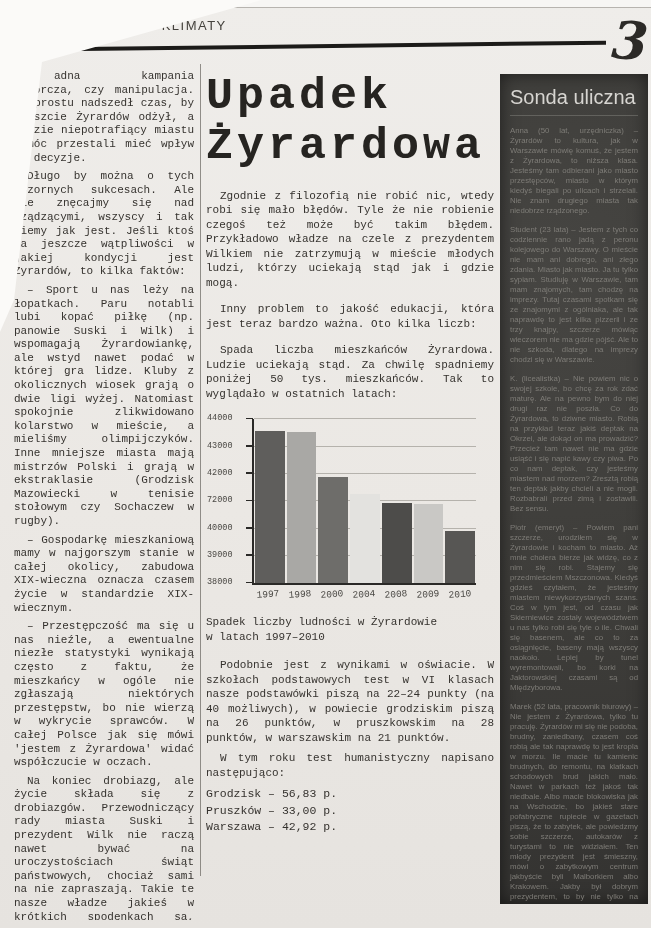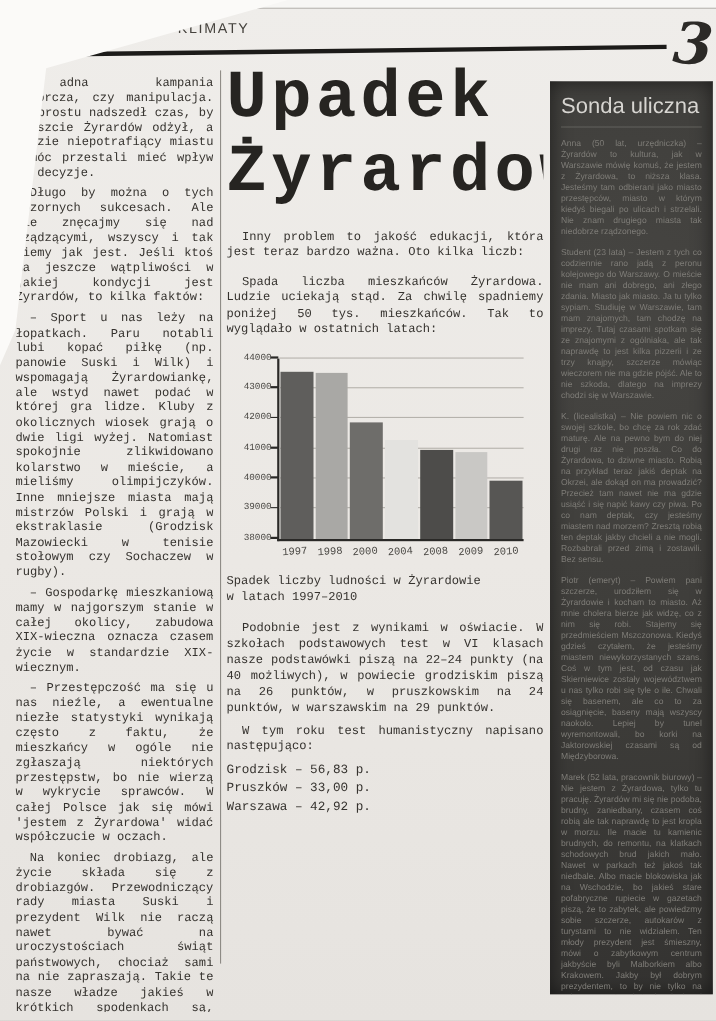--- a/index.html
+++ b/index.html
@@ -22,38 +22,38 @@
   .col-divider{position:absolute;left:200px;top:64px;width:1px;height:812px;background:#5d5a55;opacity:.65;}
 
   
   .left-col{position:absolute;left:14px;top:70px;width:180px;height:850px;overflow:hidden;
             font-size:11px;line-height:13.6px;text-align:justify;z-index:5;}
   .left-col p{margin:0 0 5px 0;text-indent:13px;}
   .left-col p.first{text-indent:40px;}
 
   
   .mid-col{position:absolute;left:206px;top:56px;width:288px;height:872px;overflow:hidden;z-index:5;}
-  .headline{margin:0 0 16px 0;font-weight:bold;font-size:61px;line-height:1.12;
+  .headline{margin:16px 0 16px 0;font-weight:bold;font-size:45px;line-height:1.12;
             letter-spacing:4px;color:#262421;}
   .headline span{display:block;}
   .mid-col p{margin:0 0 6px 0;font-size:11px;line-height:14.5px;text-align:justify;text-indent:14px;}
   .mid-col p.nogap{margin-bottom:0;}
   .mid-col p.gapbig{margin-top:12px;}
   .caption{font-size:11.5px;line-height:15px;text-align:right;text-indent:0 !important;margin:4px 0 14px 0 !important;}
   .results{font-size:11.5px;line-height:16.5px;margin:0 0 10px 0;}
   .results div{white-space:nowrap;}
   .lead-line{text-indent:14px;}
 
   
   .chart{position:relative;width:276px;height:198px;margin:12px 0 4px 0;}
   .chart-plot{position:absolute;left:46px;top:6px;right:6px;bottom:26px;
               border-left:2px solid #2a2927;border-bottom:2px solid #2a2927;}
   .grid{position:absolute;left:0;right:0;height:1px;background:#b5b2ac;}
   .ytick{position:absolute;width:7px;height:1.5px;background:#2a2927;left:-8px;}
-  .ylab{position:absolute;left:-47px;width:40px;text-align:right;font-size:8.5px;color:#4a4844;}
+  .ylab{position:absolute;left:-47px;width:40px;text-align:left;font-size:8.5px;color:#4a4844;}
   .bar{position:absolute;bottom:0;}
   .chart-x{position:absolute;left:46px;right:6px;bottom:6px;height:16px;}
   .xlab{position:absolute;text-align:center;font-size:9.5px;color:#4a4844;transform:rotate(-4deg);}
 
   
   .sonda{position:absolute;left:500px;top:74px;width:148px;height:830px;overflow:hidden;z-index:5;
          background:radial-gradient(circle at 40% 25%,#464542 0%,#3d3c39 55%,#343331 100%);
          box-shadow:inset 0 0 18px rgba(0,0,0,.55);padding:10px 10px 8px 10px;box-sizing:border-box;}
   .sonda-title{font-family:"Liberation Sans",sans-serif;font-size:20px;color:#d7d5d1;
                margin:2px 0 10px 0;padding-bottom:6px;border-bottom:1px solid rgba(200,198,192,.25);}
@@ -78,36 +78,37 @@
     <p>–  Gospodarkę mieszkaniową mamy w najgorszym stanie w całej okolicy, zabudowa XIX-wieczna oznacza czasem życie w standardzie XIX-wiecznym.</p>
     <p>–  Przestępczość ma się u nas nieźle, a ewentualne niezłe statystyki wynikają często z faktu, że mieszkańcy w ogóle nie zgłaszają niektórych przestępstw, bo nie wierzą w wykrycie sprawców. W całej Polsce jak się mówi 'jestem z Żyrardowa' widać współczucie w oczach.</p>
     <p>Na koniec drobiazg, ale życie składa się z drobiazgów. Przewodniczący rady miasta Suski i prezydent Wilk nie raczą nawet bywać na uroczystościach świąt państwowych, chociaż sami na nie zapraszają. Takie te nasze władze jakieś w krótkich spodenkach są, niepoważne, czy jak?</p>
   </div>
 
   <div class="mid-col">
     <h1 class="headline">
       <span>Upadek</span>
       <span>Żyrardowa</span>
     </h1>
+    <p>Zgodnie z filozofią nie robić nic, wtedy robi się mało błędów. Tyle że nie robienie czegoś też może być takim błędem. Przykładowo władze na czele z prezydentem Wilkiem nie zatrzymują w mieście młodych ludzi, którzy uciekają stąd jak i gdzie mogą.</p>
     <p class="gapbig">Inny problem to jakość edukacji, która jest teraz bardzo ważna. Oto kilka liczb:</p>
     <p class="gapbig">Spada liczba mieszkańców Żyrardowa. Ludzie uciekają stąd. Za chwilę spadniemy poniżej 50 tys. mieszkańców. Tak to wyglądało w ostatnich latach:</p>
 
     <div class="chart">
       <div class="chart-plot">
           <div class="ytick" style="bottom: 0%;"></div>
           <div class="ylab" style="bottom: calc(0% - 4px);">38000</div>
           <div class="grid" style="bottom: 16.6667%;"></div>
           <div class="ytick" style="bottom: 16.6667%;"></div>
           <div class="ylab" style="bottom: calc(16.6667% - 4px);">39000</div>
           <div class="grid" style="bottom: 33.3333%;"></div>
           <div class="ytick" style="bottom: 33.3333%;"></div>
           <div class="ylab" style="bottom: calc(33.3333% - 4px);">40000</div>
           <div class="grid" style="bottom: 50%;"></div>
           <div class="ytick" style="bottom: 50%;"></div>
-          <div class="ylab" style="bottom: calc(50% - 4px);">41000</div>
+          <div class="ylab" style="bottom: calc(50% - 4px);">72000</div>
           <div class="grid" style="bottom: 66.6667%;"></div>
           <div class="ytick" style="bottom: 66.6667%;"></div>
           <div class="ylab" style="bottom: calc(66.6667% - 4px);">42000</div>
           <div class="grid" style="bottom: 83.3333%;"></div>
           <div class="ytick" style="bottom: 83.3333%;"></div>
           <div class="ylab" style="bottom: calc(83.3333% - 4px);">43000</div>
           <div class="grid" style="bottom: 100%;"></div>
           <div class="ytick" style="bottom: 100%;"></div>
           <div class="ylab" style="bottom: calc(100% - 4px);">44000</div>
           <div class="bar" style="left: calc(0% + 1px); width: calc(14.2857% - 2px); height: 92.6667%; background: rgb(95, 94, 92);"></div>
@@ -127,21 +128,21 @@
           <div class="xlab" style="left: 71.4286%; width: 14.2857%;">2009</div>
           <div class="xlab" style="left: 85.7143%; width: 14.2857%;">2010</div>
         </div>
     </div>
 
     <p class="caption">
       <span>Spadek liczby ludności w Żyrardowie</span><br>
       <span>w latach 1997–2010</span>
     </p>
 
-    <p>Podobnie jest z wynikami w oświacie. W szkołach podstawowych test w VI klasach nasze podstawówki piszą na 22–24 punkty (na 40 możliwych), w powiecie grodziskim piszą na 26 punktów, w pruszkowskim na 24 punktów, w warszawskim na 29 punktów.</p>
+    <p>Podobnie jest z wynikami w oświacie. W szkołach podstawowych test w VI klasach nasze podstawówki piszą na 22–24 punkty (na 40 możliwych), w powiecie grodziskim piszą na 26 punktów, w pruszkowskim na 28 punktów, w warszawskim na 21 punktów.</p>
     <p>W tym roku test humanistyczny napisano następująco:</p>
 
     <div class="results">
       <div>Grodzisk – 56,83 p.</div>
       <div>Pruszków – 33,00 p.</div>
       <div>Warszawa – 42,92 p.</div>
     </div>
 
   </div>
 

